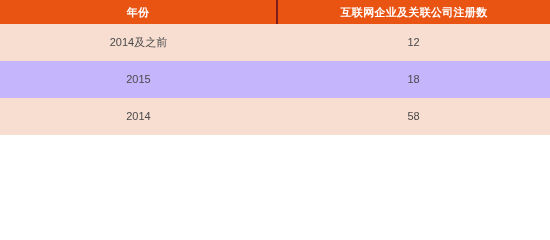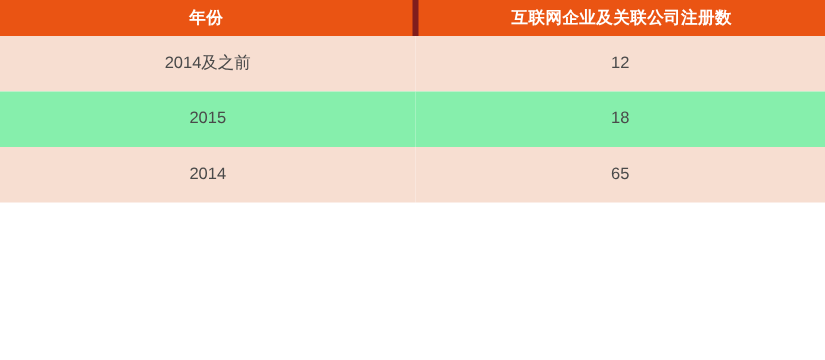--- a/index.html
+++ b/index.html
@@ -31,28 +31,28 @@
     height: 24px;
     line-height: 24px;
     color: #ffffff;
     font-size: 11px;
     font-weight: bold;
     text-align: center;
     vertical-align: middle;
     letter-spacing: 0.3px;
   }
   thead th.col-head-year {
-    border-right: 4px solid #7f1d1d;
+    border-right: 2px solid #7f1d1d;
   }
 
   tbody tr {
     height: 29px;
   }
   tbody tr.row-odd  { background: #f7ded1; }
-  tbody tr.row-even { background: #86efac; }
+  tbody tr.row-even { background: #c4b5fd; }
 
   tbody td {
     padding: 4px;
     margin: 0;
     height: 29px;
     line-height: 29px;
     text-align: center;
     vertical-align: middle;
     font-size: 11px;
     color: #4a4a4a;
@@ -79,16 +79,16 @@
     <tr class="row-odd">
       <td class="cell-year">2014及之前</td>
       <td class="cell-count">12</td>
     </tr>
     <tr class="row-even">
       <td class="cell-year">2015</td>
       <td class="cell-count">18</td>
     </tr>
     <tr class="row-odd">
       <td class="cell-year">2014</td>
-      <td class="cell-count">65</td>
+      <td class="cell-count">58</td>
     </tr>
   </tbody>
 </table>
 
 </body></html>

